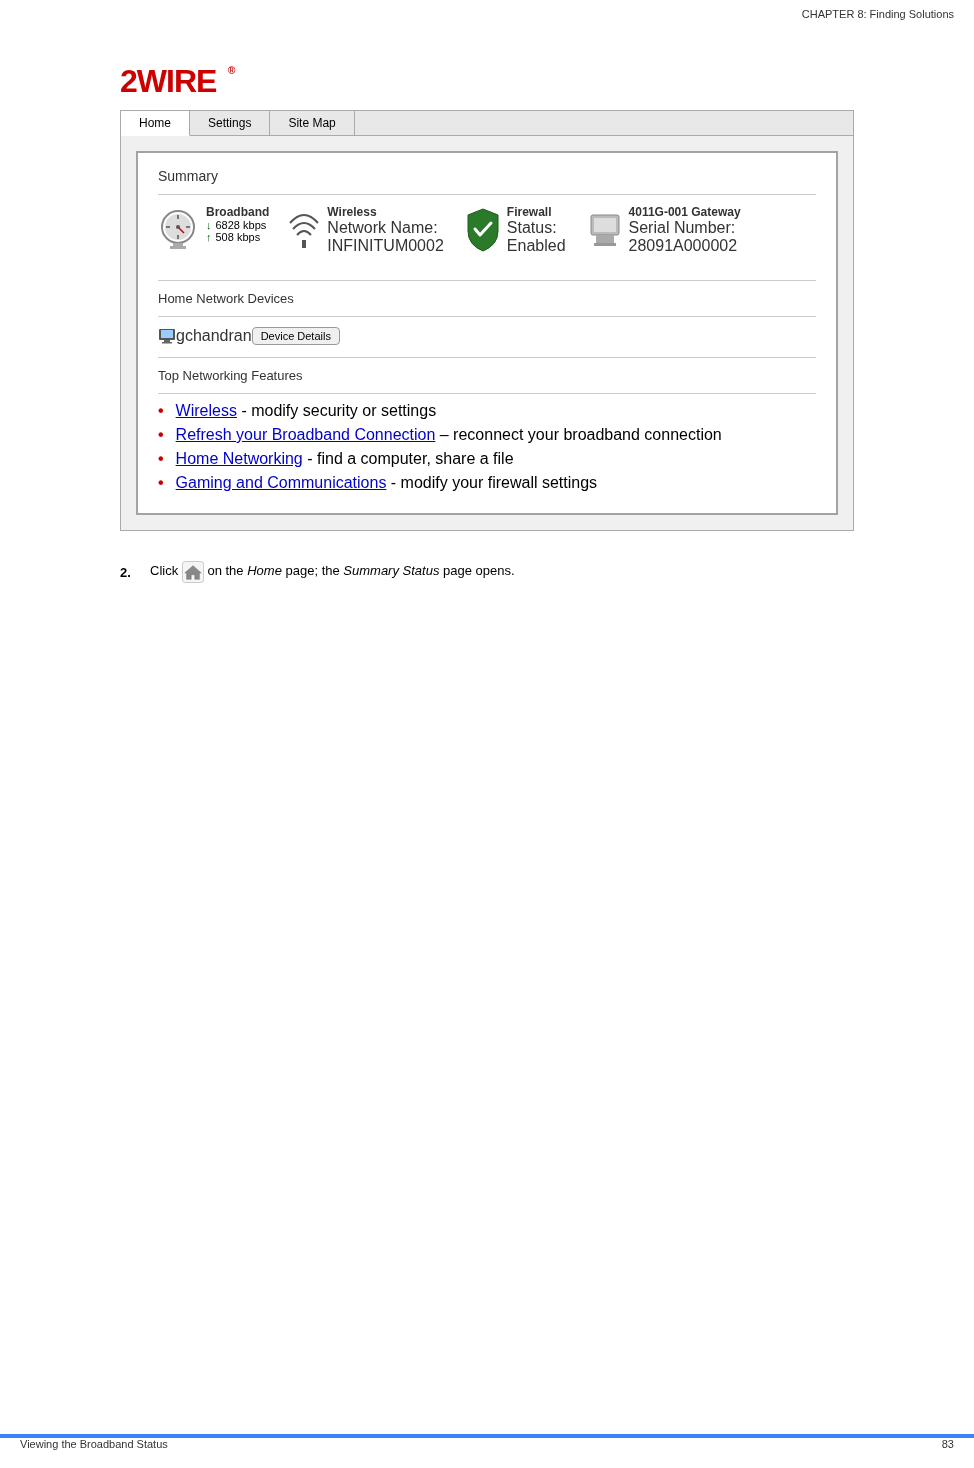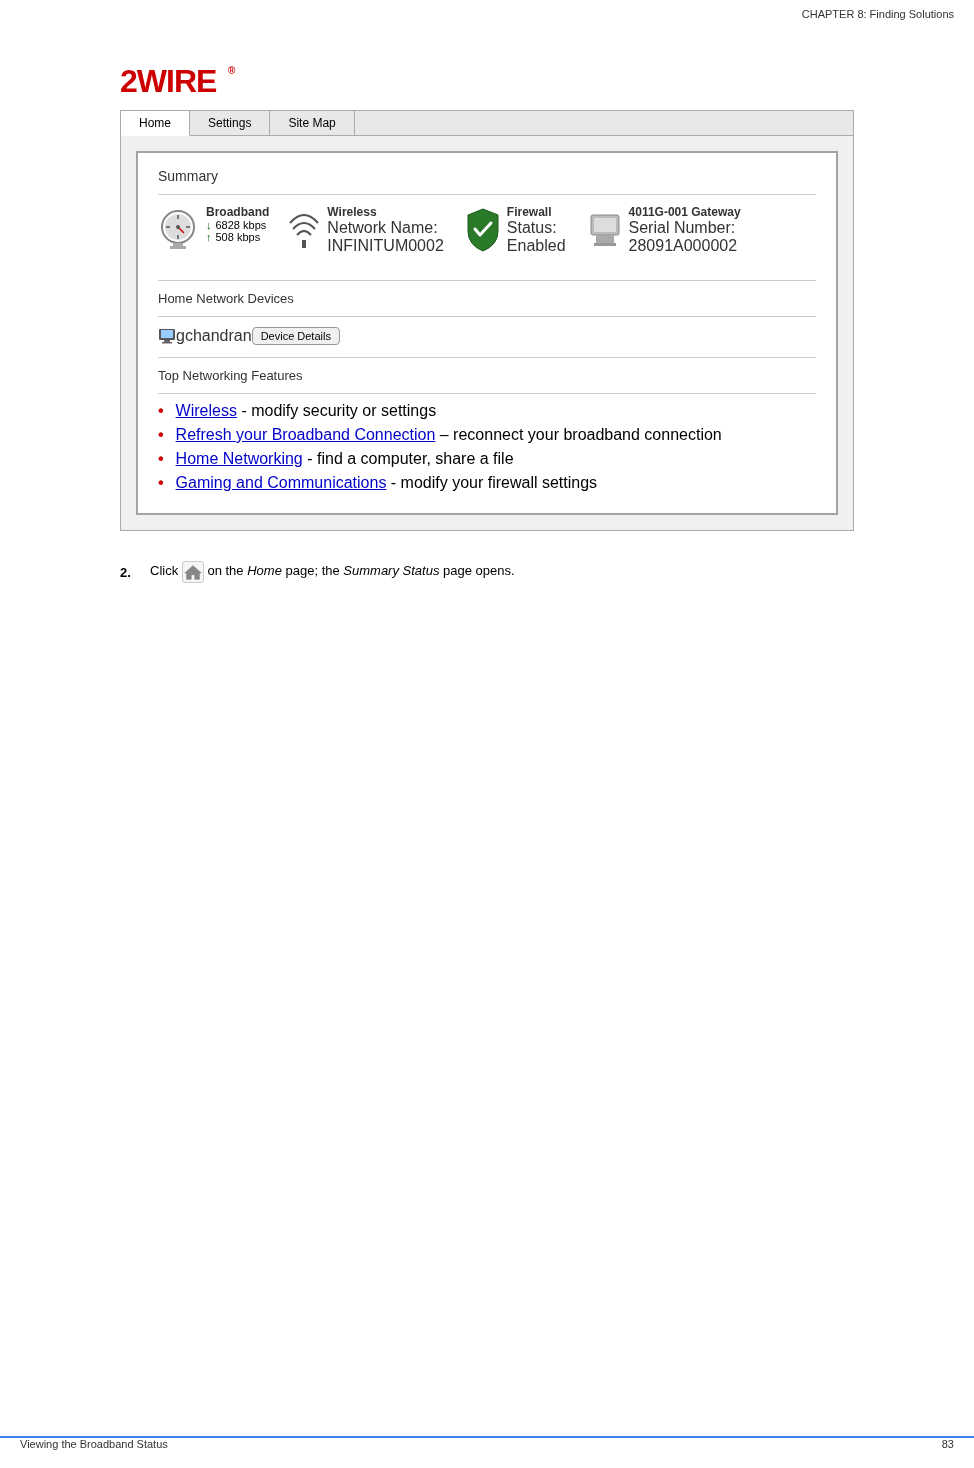--- a/index.html
+++ b/index.html
@@ -26,21 +26,21 @@
     .page-footer {
       position: absolute;
       bottom: 18px;
       left: 0;
       right: 0;
       display: flex;
       justify-content: space-between;
       padding: 0 20px;
       font-size: 11px;
       color: #333;
-      border-top: 2px solid #3b82f6;
+      border-top: 4px solid #3b82f6;
     }
 
     
     .main-content {
       padding: 60px 120px 60px 120px;
     }
 
     
     .logo-container {
       margin-bottom: 10px;

